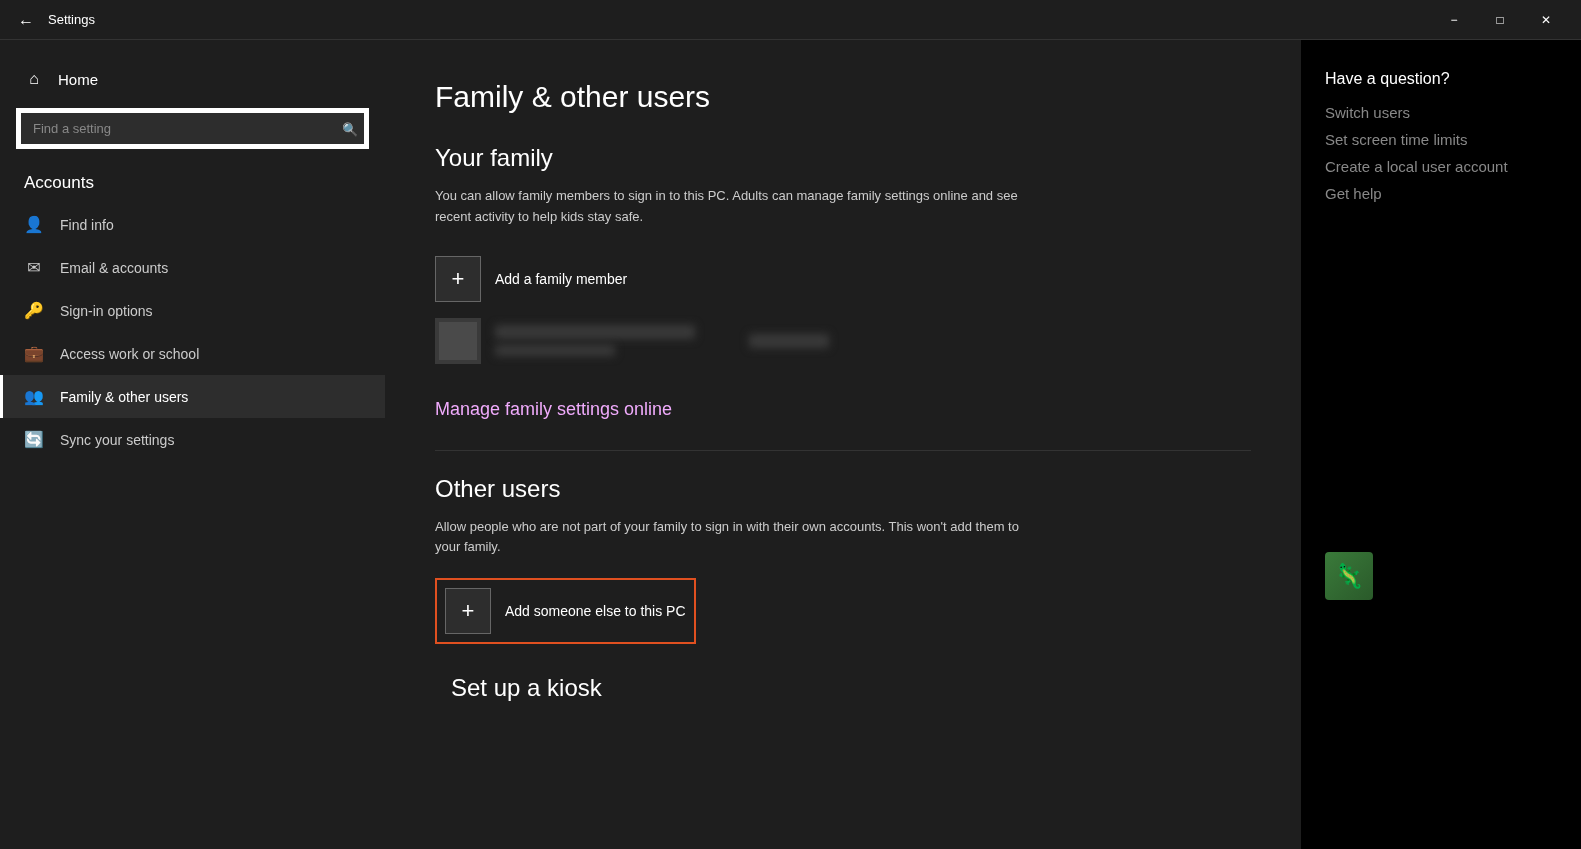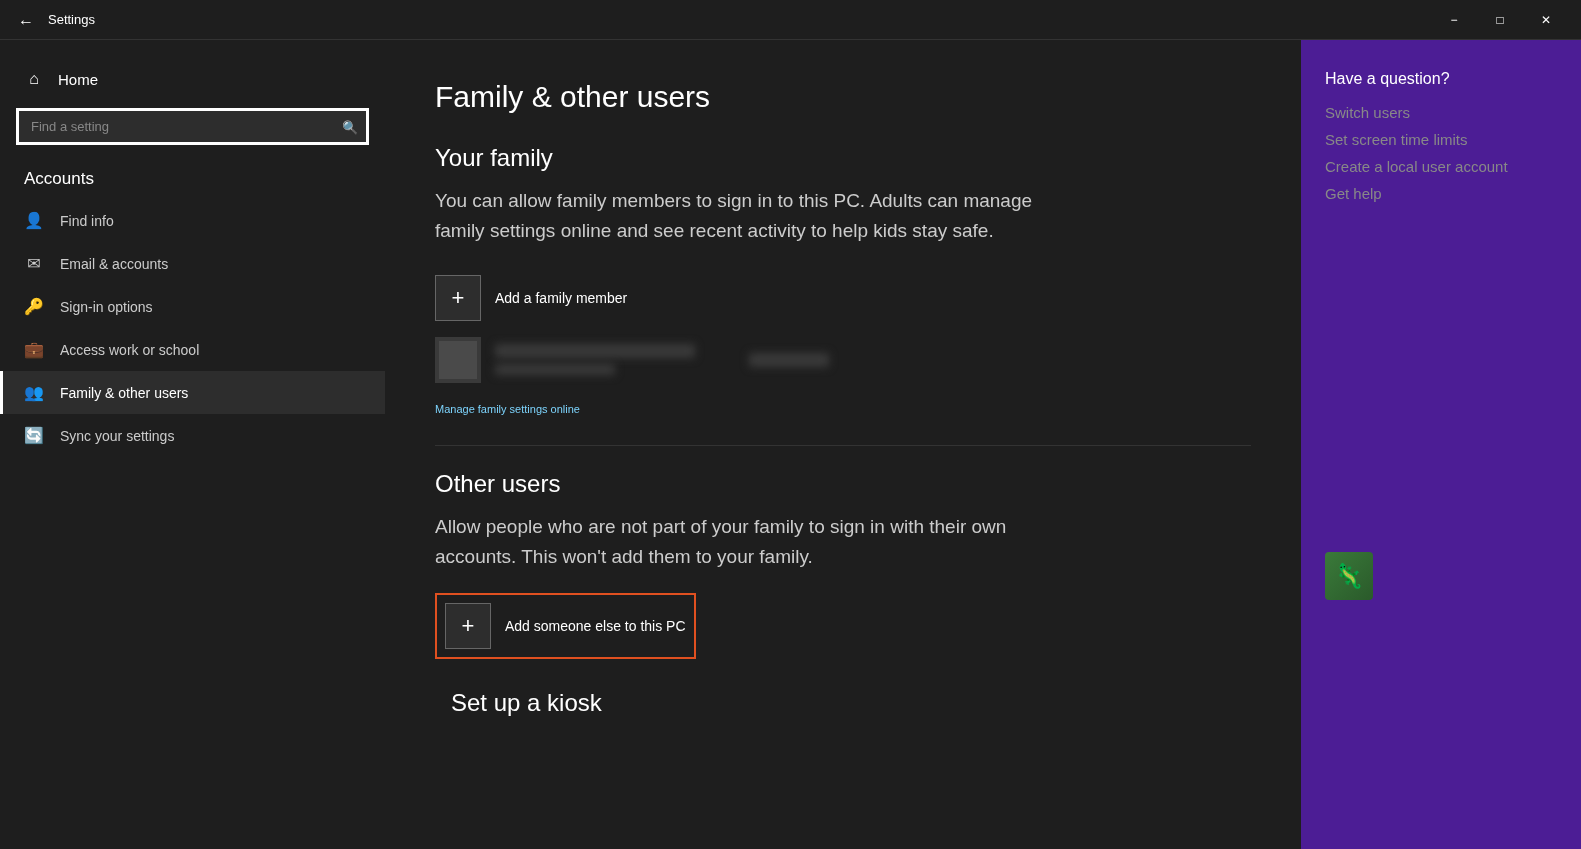--- a/index.html
+++ b/index.html
@@ -79,21 +79,21 @@
       color: #fff;
       font-size: 15px;
     }
     .sidebar-search {
       margin: 10px 16px 16px;
       position: relative;
     }
     .sidebar-search input {
       width: 100%;
       background: #2d2d2d;
-      border: 3px solid #ffffff;
+      border: 5px solid #ffffff;
       color: #ccc;
       padding: 8px 36px 8px 12px;
       font-size: 13px;
       outline: none;
     }
     .sidebar-search input::placeholder { color: #888; }
     .sidebar-search-icon {
       position: absolute;
       right: 10px;
       top: 50%;
@@ -150,21 +150,21 @@
       color: #fff;
       margin-bottom: 30px;
     }
     .section-title {
       font-size: 24px;
       font-weight: 400;
       color: #fff;
       margin-bottom: 14px;
     }
     .section-desc {
-      font-size: 19px;
+      font-size: 13px;
       color: #ccc;
       line-height: 1.6;
       margin-bottom: 20px;
       max-width: 600px;
     }
     .add-btn {
       display: flex;
       align-items: center;
       gap: 14px;
       padding: 8px 0;
@@ -222,36 +222,36 @@
       border-radius: 2px;
     }
     .family-info-block2 {
       width: 80px;
       height: 14px;
       background: #3a3a3a;
       border-radius: 2px;
       margin-left: 40px;
     }
     .manage-link {
-      font-size: 11px;
-      color: #7dd3fc;
-      margin-top: 12px;
+      font-size: 18px;
+      color: #f0abfc;
+      margin-top: 27px;
       margin-bottom: 30px;
       cursor: pointer;
     }
     .divider {
       border: none;
       border-top: 1px solid #333;
       margin: 24px 0;
     }
 
     
     .right-panel {
       width: 280px;
-      background: #4c1d95;
+      background: #000000;
       padding: 30px 24px;
       flex-shrink: 0;
     }
     .right-panel-title {
       font-size: 16px;
       font-weight: 500;
       color: #fff;
       margin-bottom: 16px;
     }
     .right-panel-link {

